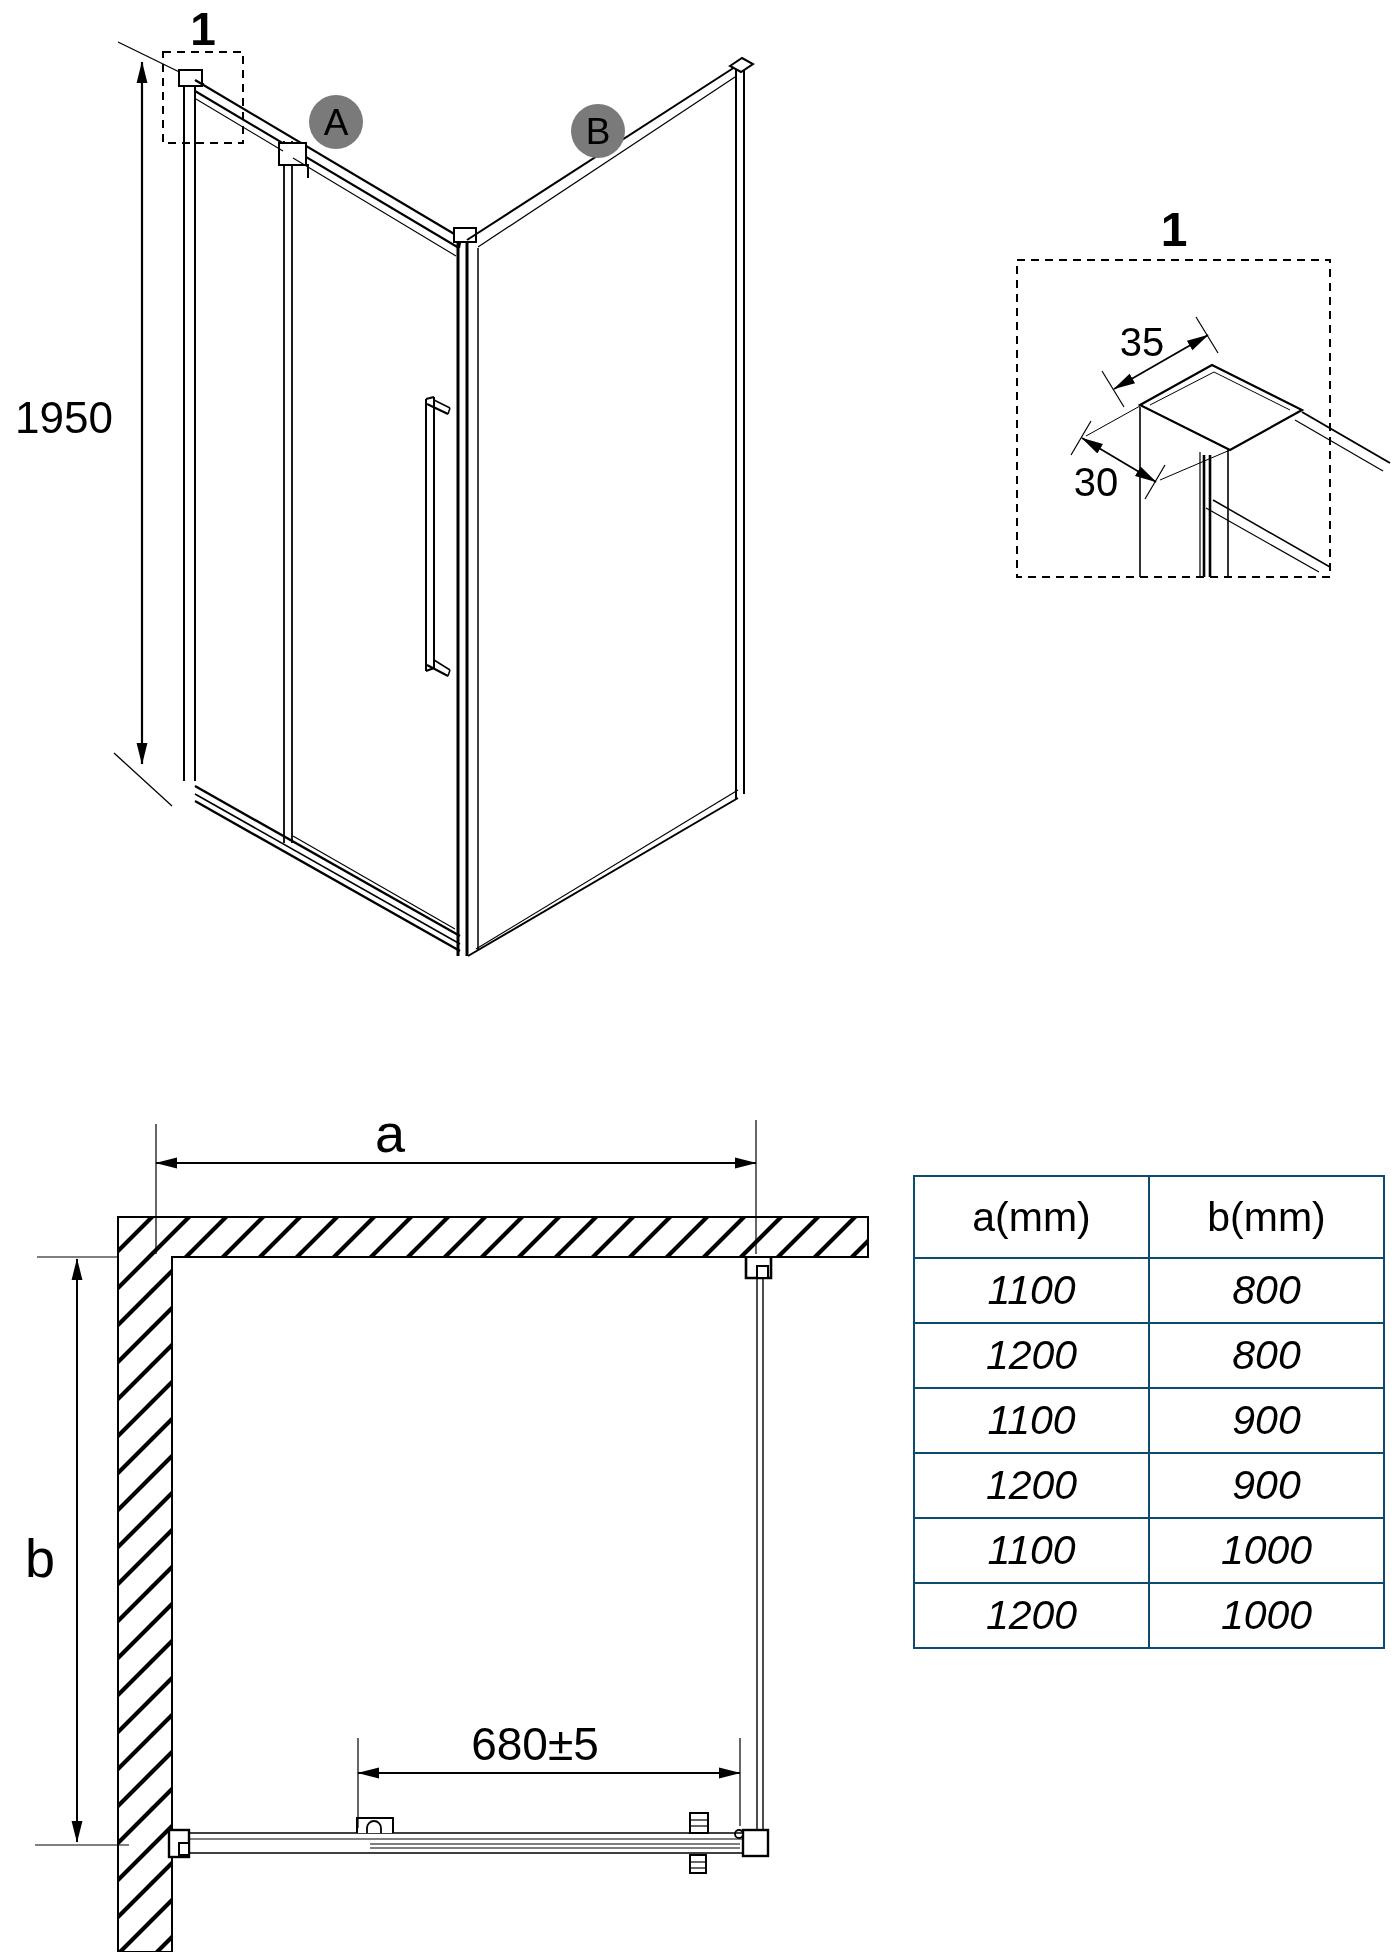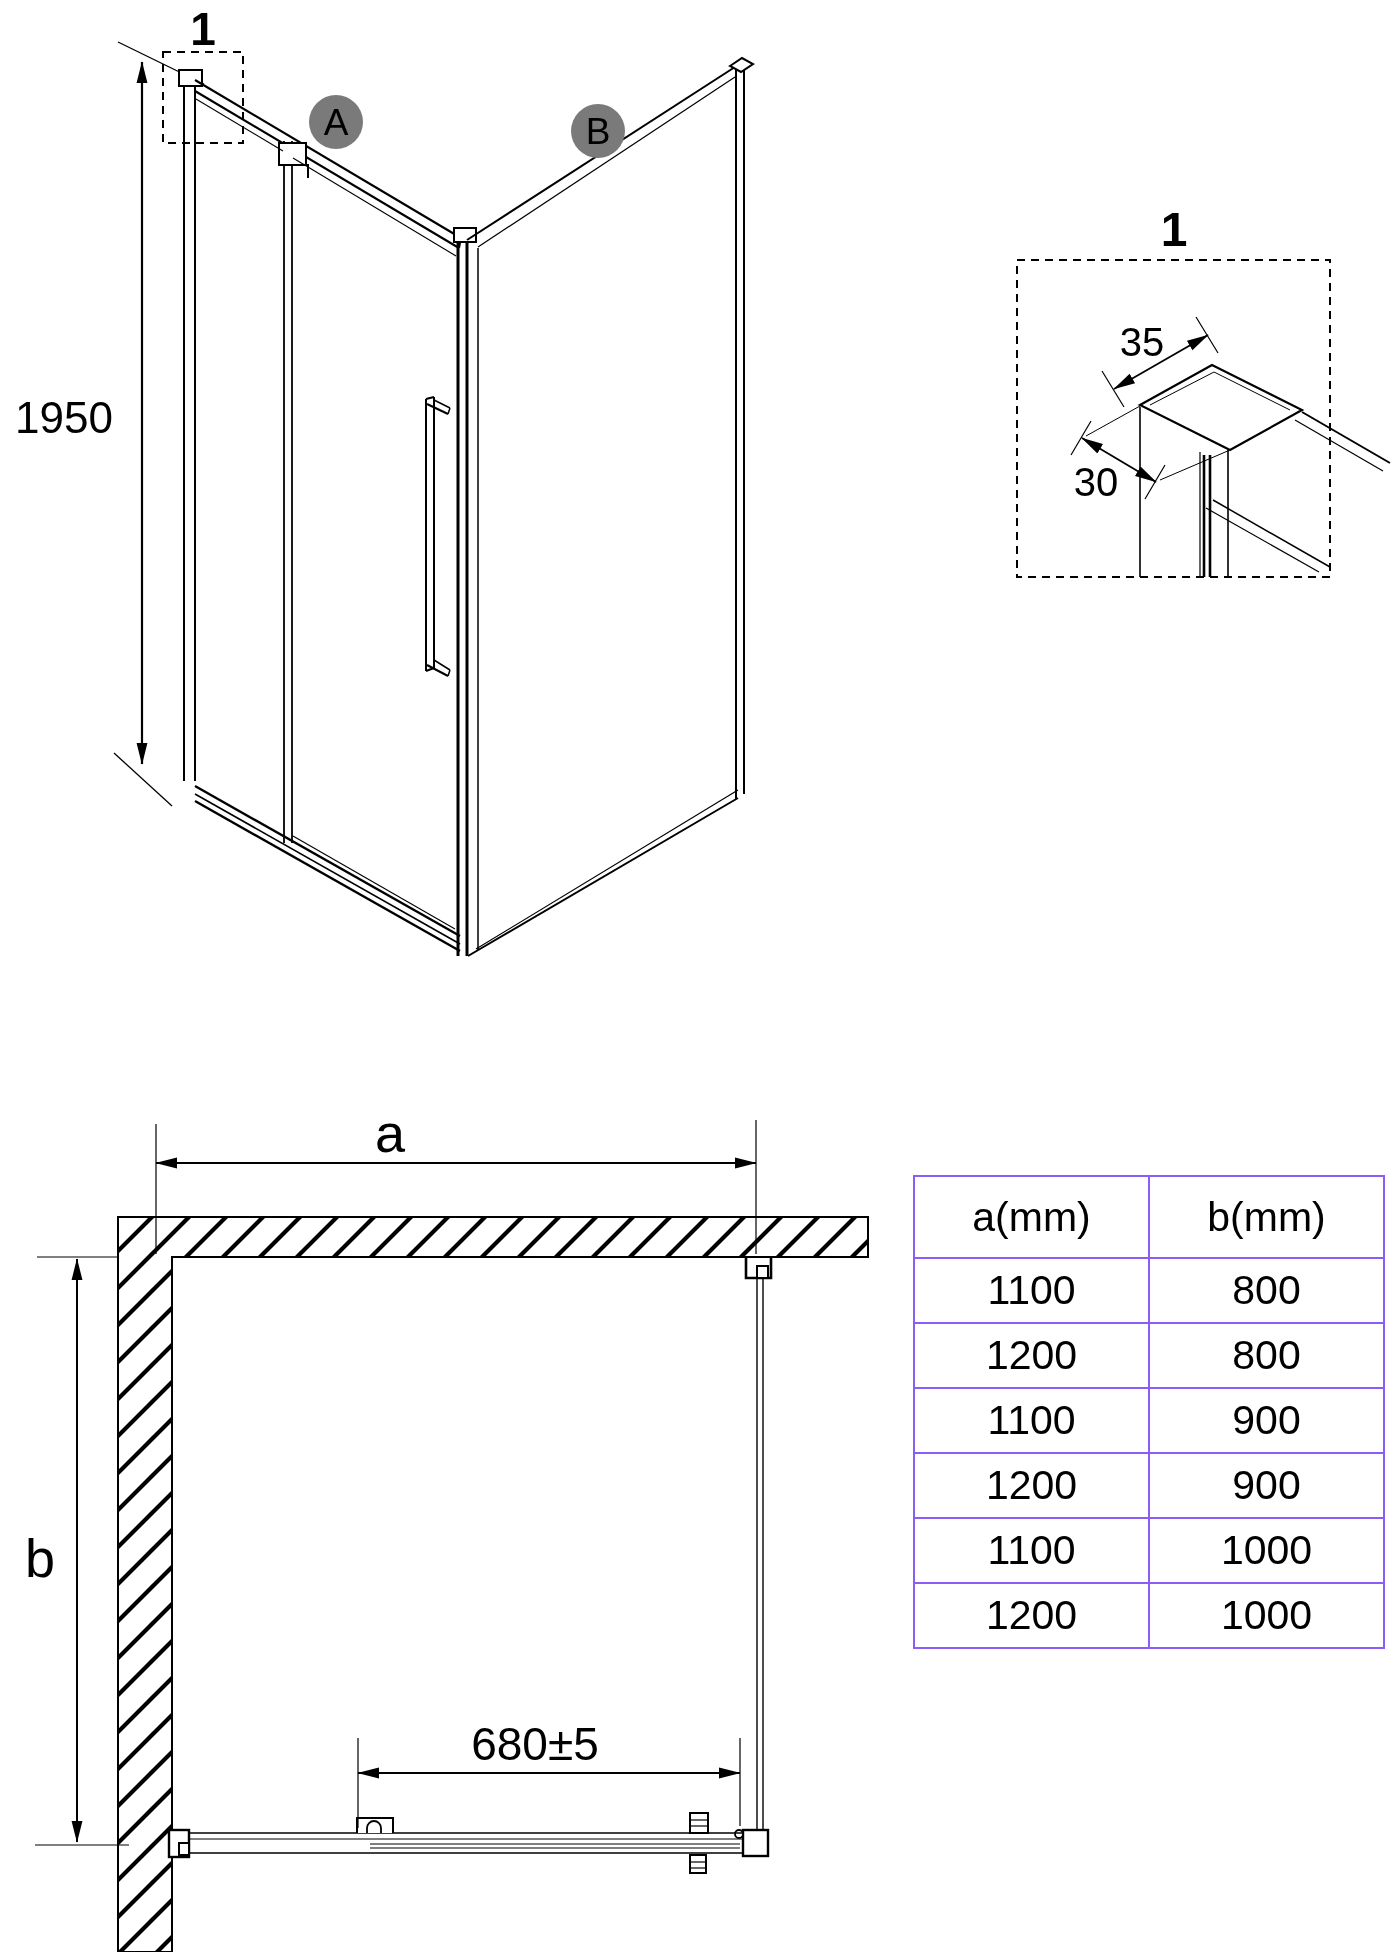--- a/index.html
+++ b/index.html
@@ -13,25 +13,25 @@
     font-family:"Liberation Sans","DejaVu Sans",sans-serif;
     fill:#000; stroke:none;
   }
   .size-table {
     position:absolute; left:913px; top:1175px; width:472px;
   }
   .size-table table {
     width:100%; border-collapse:collapse; table-layout:fixed;
   }
   .size-table th, .size-table td {
-    border:2px solid #8b5cf6; text-align:center; vertical-align:middle;
+    border:2px solid #0c4a6e; text-align:center; vertical-align:middle;
     font-size:41px; font-weight:400; color:#000; padding:0;
   }
   .size-table th { height:80px; }
-  .size-table td { height:63px; }
+  .size-table td { height:63px;font-style:italic; }
 </style>
 </head>
 <body>
 
 <div class="stage">
 
 <svg width="1392" height="1952" viewBox="0 0 1392 1952">
   <defs>
     <marker id="arw" viewBox="0 0 12 8" refX="11.6" refY="4" markerWidth="22" markerHeight="14.6" markerUnits="userSpaceOnUse" orient="auto-start-reverse">
       <path d="M0,1 L12,4 L0,7 Z" fill="#000"></path>

